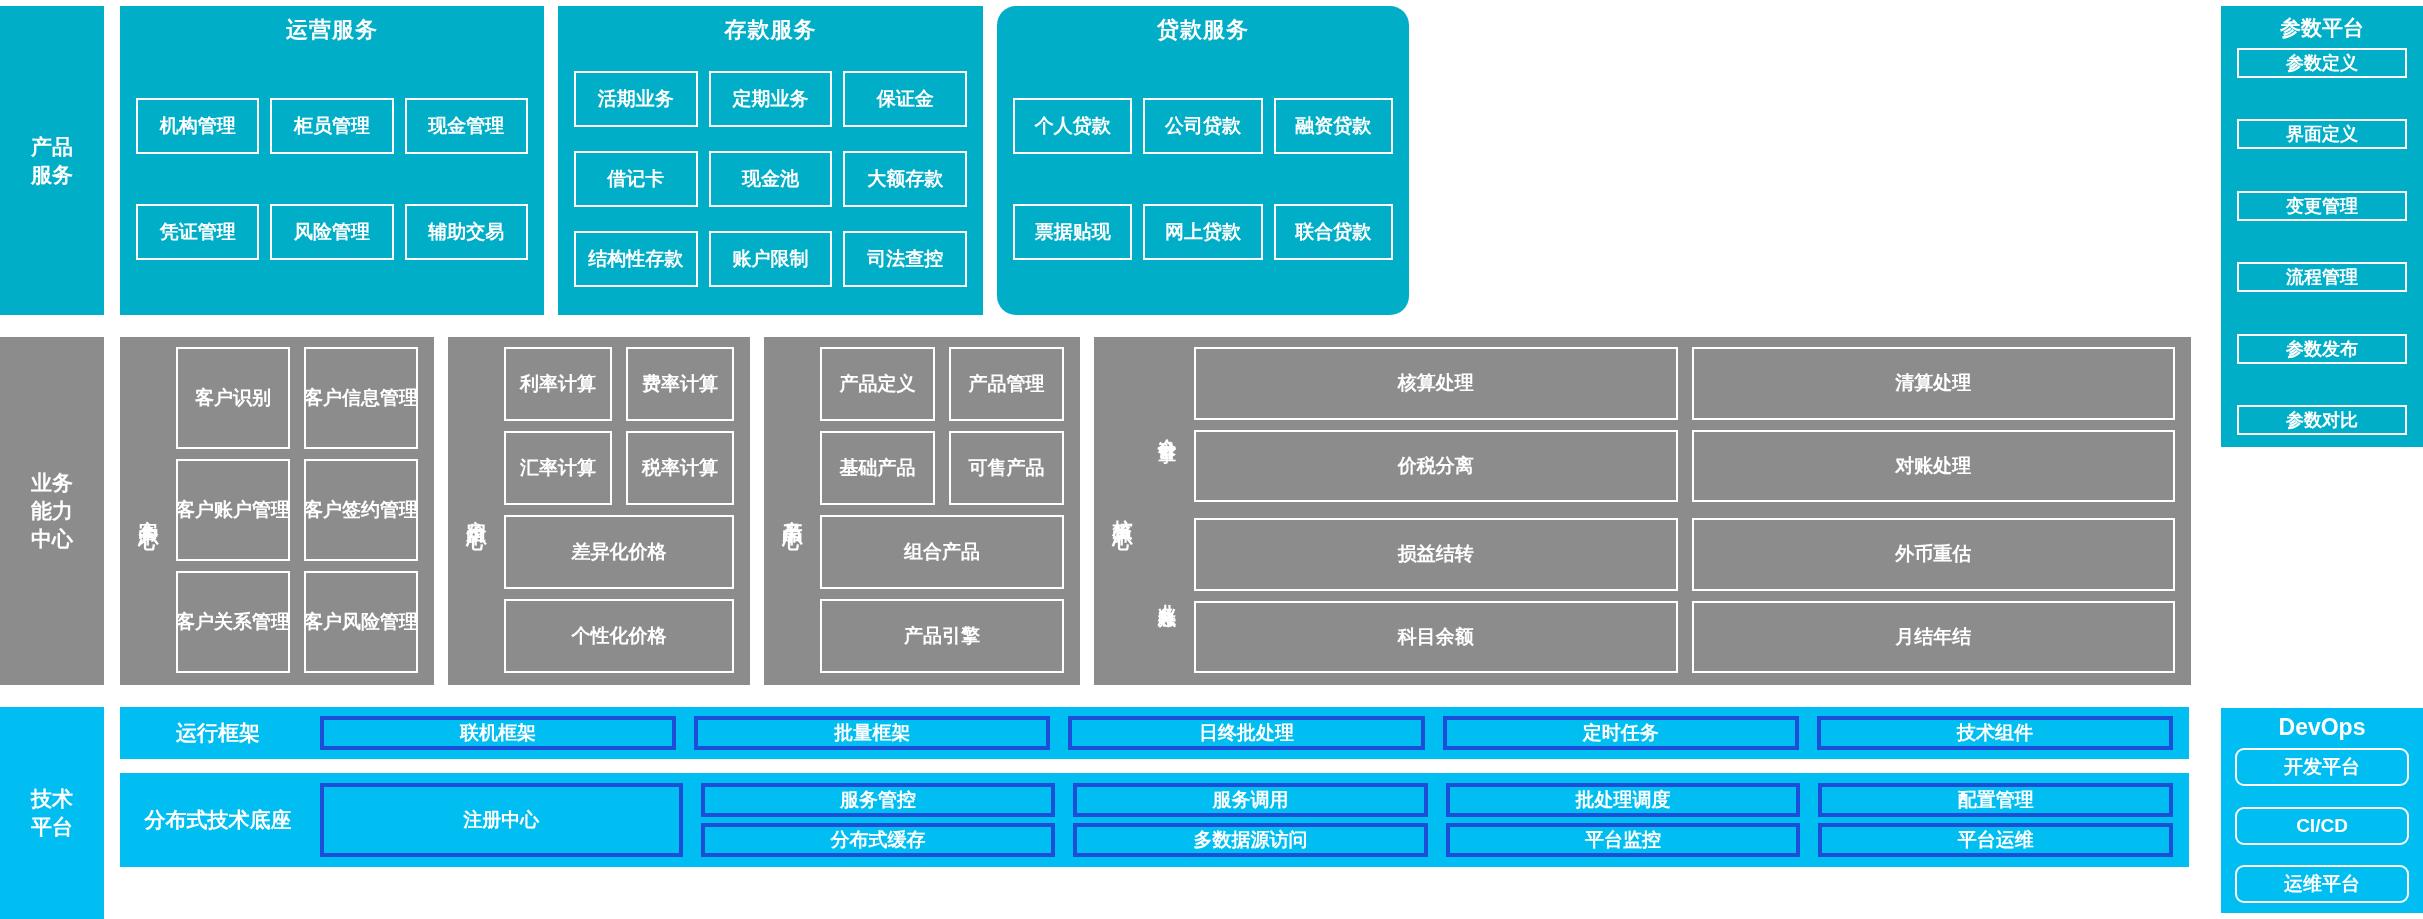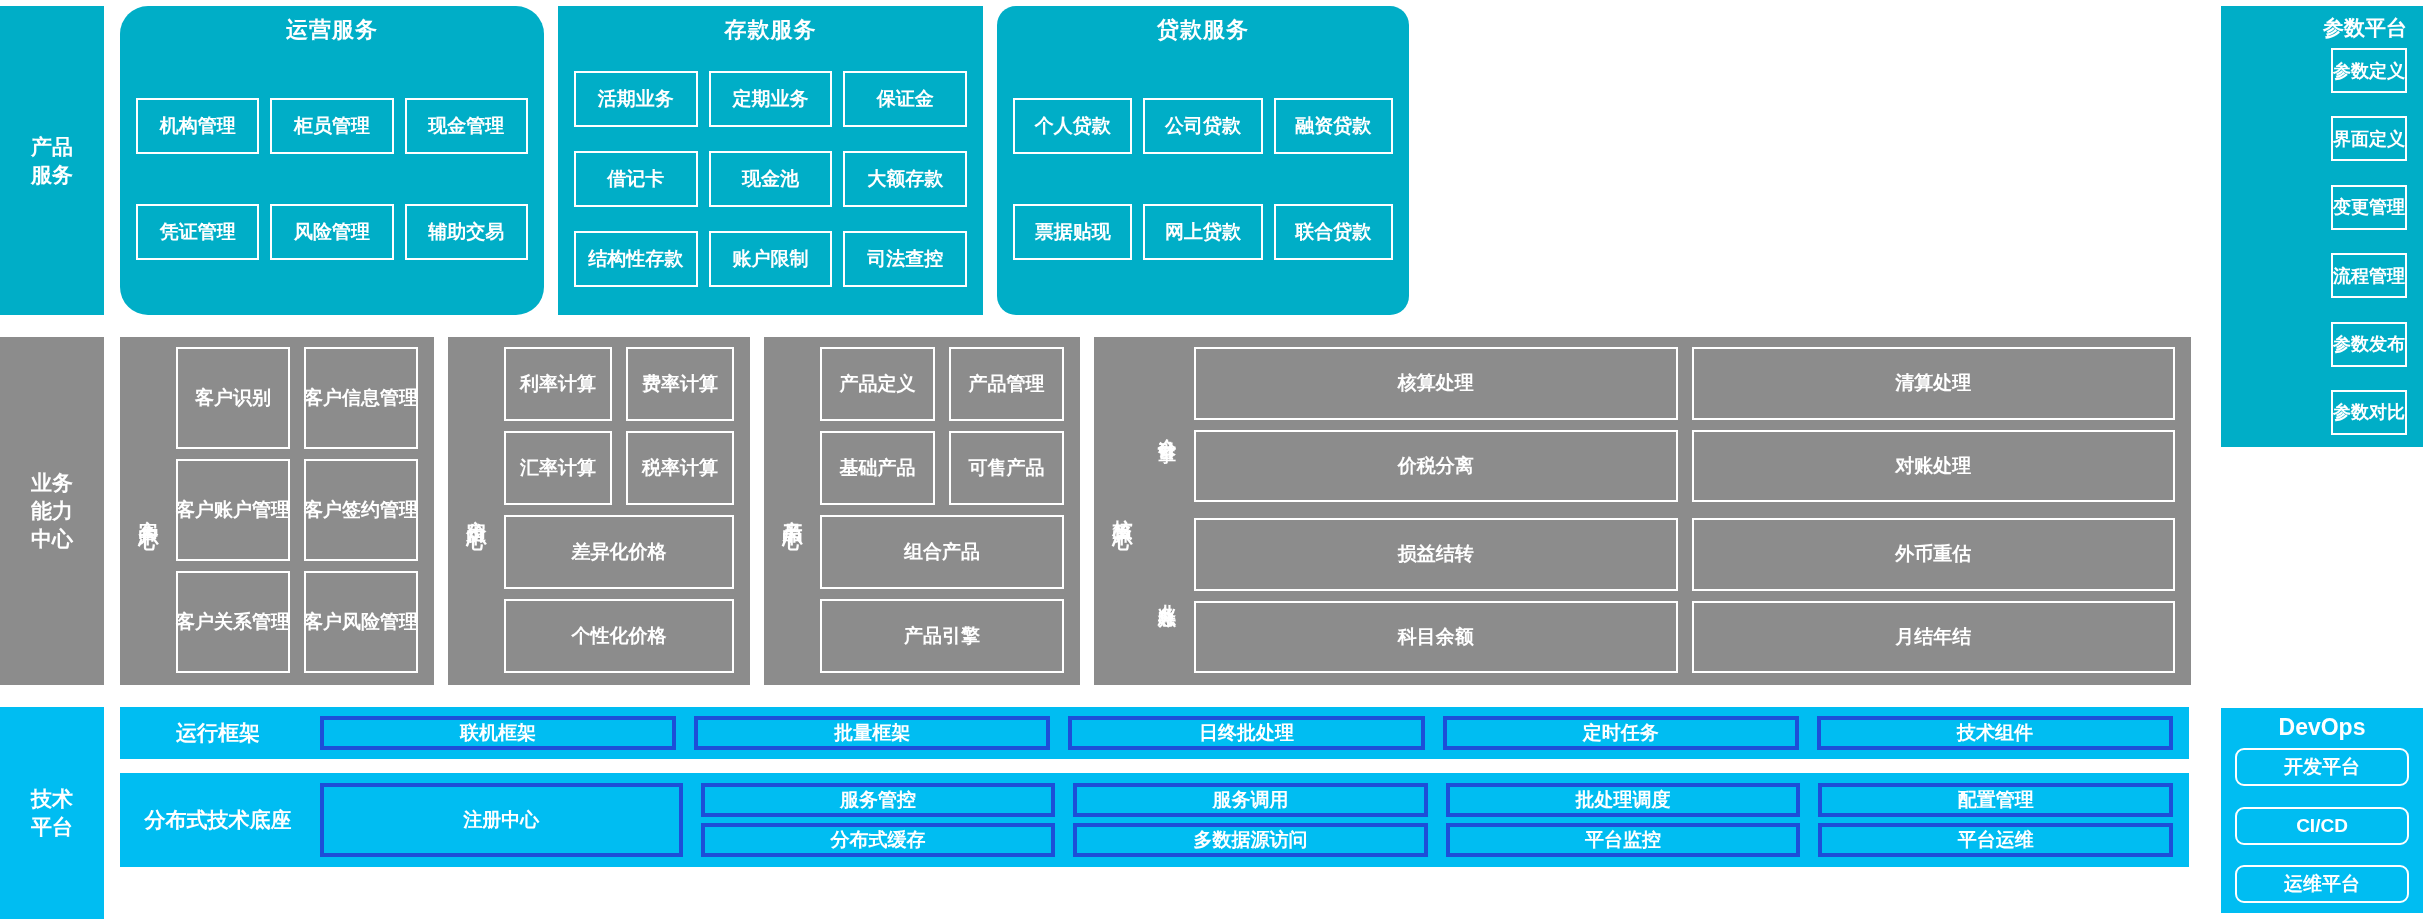--- a/index.html
+++ b/index.html
@@ -94,60 +94,59 @@
     align-items: center;
     justify-content: center;
     color: #ffffff;
     font-size: 19px;
     font-weight: bold;
     white-space: nowrap;
     min-width: 0;
   }
 
   
-  #grp-operation { flex: 0 0 424px; border-radius: 28px; }
+  #grp-operation { flex: 0 0 424px; }
   #grp-deposit   { flex: 0 0 425px; }
   #grp-loan      { flex: 0 0 412px; border-radius: 19px; }
   .rail-title {
     text-align: center;
     color: #ffffff;
     font-size: 21px;
     font-weight: bold;
     margin-bottom: 6px;
   }
   .rail-items {
     flex: 1 1 auto;
     display: flex;
     flex-direction: column;
     justify-content: space-around;
     gap: 6px;
   }
   .rail-cell {
     border: 2px solid #ffffff;
-    height: 45px;
+    height: 30px;
     display: flex;
     align-items: center;
     justify-content: center;
     color: #ffffff;
     font-size: 18px;
     font-weight: bold;
     white-space: nowrap;
   }
 
   
   #param-platform {
     position: absolute;
     right: 0px;
     top: 6px;
     width: 202px;
     height: 441px;
     padding: 8px 16px 12px 16px;
     display: flex;
     flex-direction: column;
-    align-items: flex-end;
   }
   #param-platform .rail-items { justify-content: space-between; }
 
   
   #band-capability { height: 348px; }
   #band-capability .band-label { height: 348px; }
 
   .center-group {
     height: 348px;
     display: flex;

